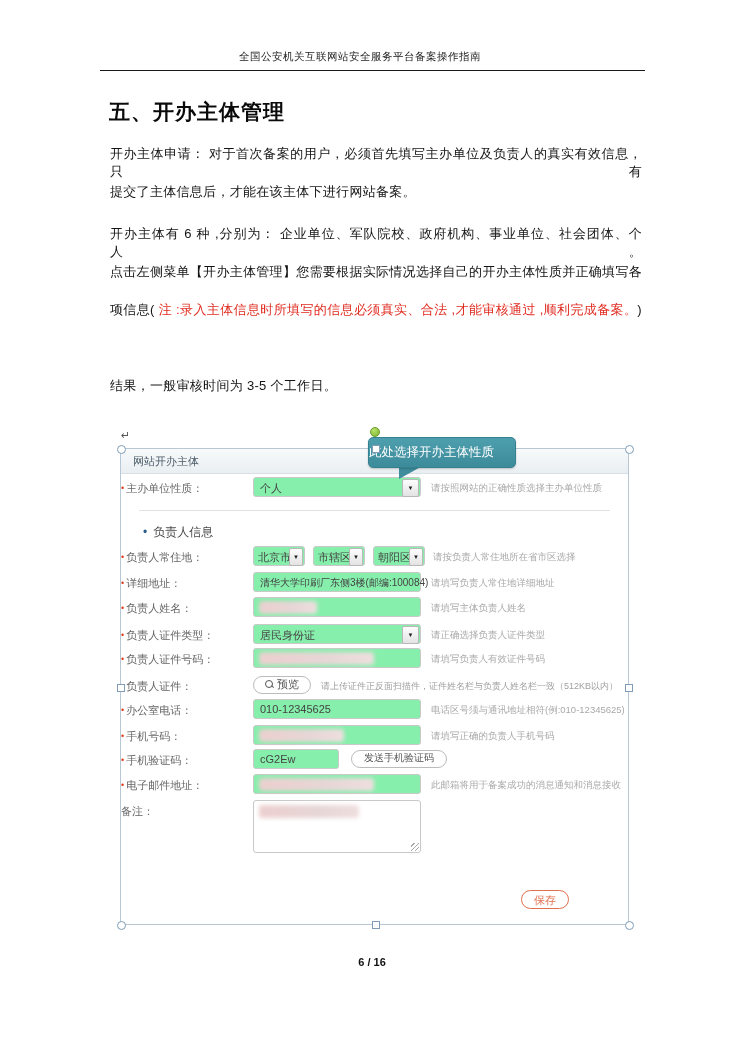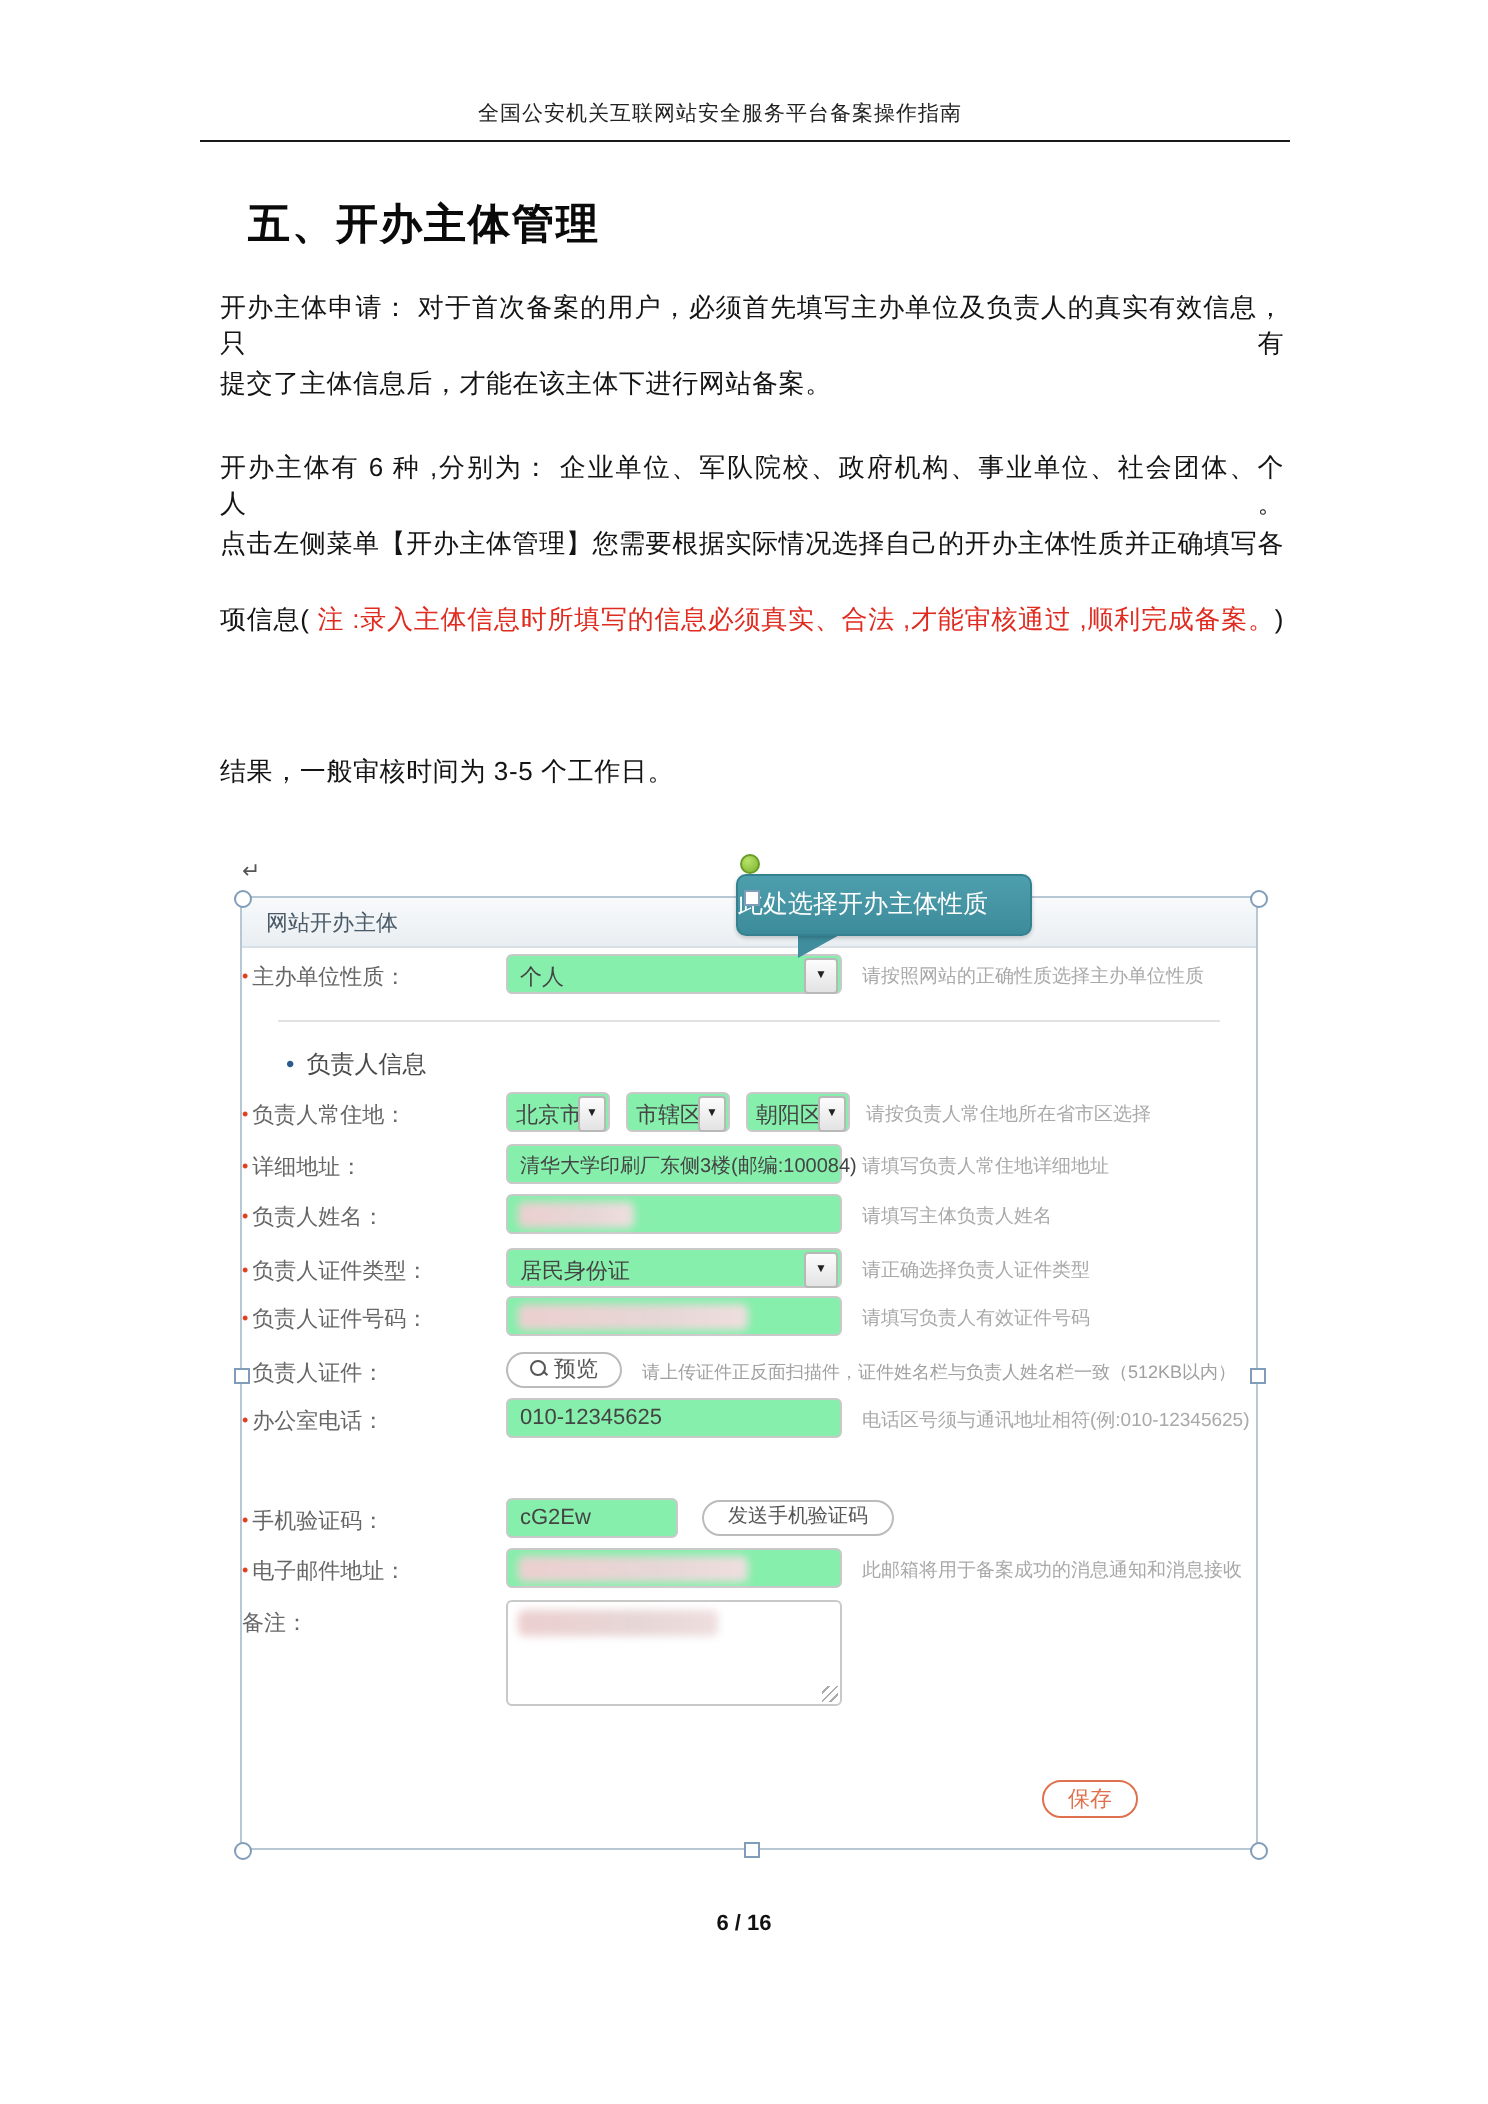--- a/index.html
+++ b/index.html
@@ -3,21 +3,21 @@
 <meta charset="utf-8">
 <style>
   html,body{margin:0;padding:0;background:#888;}
   .page{position:relative;width:744px;height:1052px;background:#ffffff;overflow:hidden;
         font-family:"Liberation Sans","DejaVu Sans",sans-serif;}
   
   .doc-header{position:absolute;top:50px;left:0;width:720px;text-align:center;
               font-size:10.5px;color:#222;letter-spacing:.5px;}
   .header-rule{position:absolute;top:70px;left:100px;width:545px;height:1px;background:#1a1a1a;}
   
-  .h1{position:absolute;top:98px;left:109px;font-size:21px;font-weight:bold;color:#0a0a0a;letter-spacing:1px;margin-left:15px;}
+  .h1{position:absolute;top:98px;left:109px;font-size:21px;font-weight:bold;color:#0a0a0a;letter-spacing:1px;}
   
   .bl{position:absolute;left:110px;width:532px;height:22px;font-size:13px;color:#141414;
       letter-spacing:.3px;white-space:normal;}
   .just{text-align:justify;text-align-last:justify;}
   .red{color:#e02b20;}
   
   .fig{position:absolute;left:120px;top:448px;width:507px;height:475px;background:#fff;
        border:1px solid #b7c7d3;}
   .fig .fhead{position:absolute;left:0;top:0;width:507px;height:24px;
        background:linear-gradient(#f8fafb,#e9eef2);border-bottom:1px solid #d8dfe5;}
@@ -168,20 +168,27 @@
     </div>
 
     <div class="frow" style="top:250px">
       <div class="flabel"><span class="req">•</span><span>办公室电话：</span></div>
       <div class="inp" style="left:132px;width:168px">
         <span class="val">010-12345625</span>
       </div>
       <div class="hint">电话区号须与通讯地址相符(例:010-12345625)</div>
     </div>
 
+    <div class="frow" style="top:276px">
+      <div class="flabel"><span class="req">•</span><span>手机号码：</span></div>
+      <div class="inp" style="left:132px;width:168px">
+        <span class="blob" style="width:85px"></span>
+      </div>
+      <div class="hint">请填写正确的负责人手机号码</div>
+    </div>
 
     <div class="frow" style="top:300px">
       <div class="flabel"><span class="req">•</span><span>手机验证码：</span></div>
       <div class="inp" style="left:132px;width:86px">
         <span class="val">cG2Ew</span>
       </div>
       <div class="pill" style="left:230px;width:96px;font-size:10px">
         <span>发送手机验证码</span>
       </div>
     </div>

